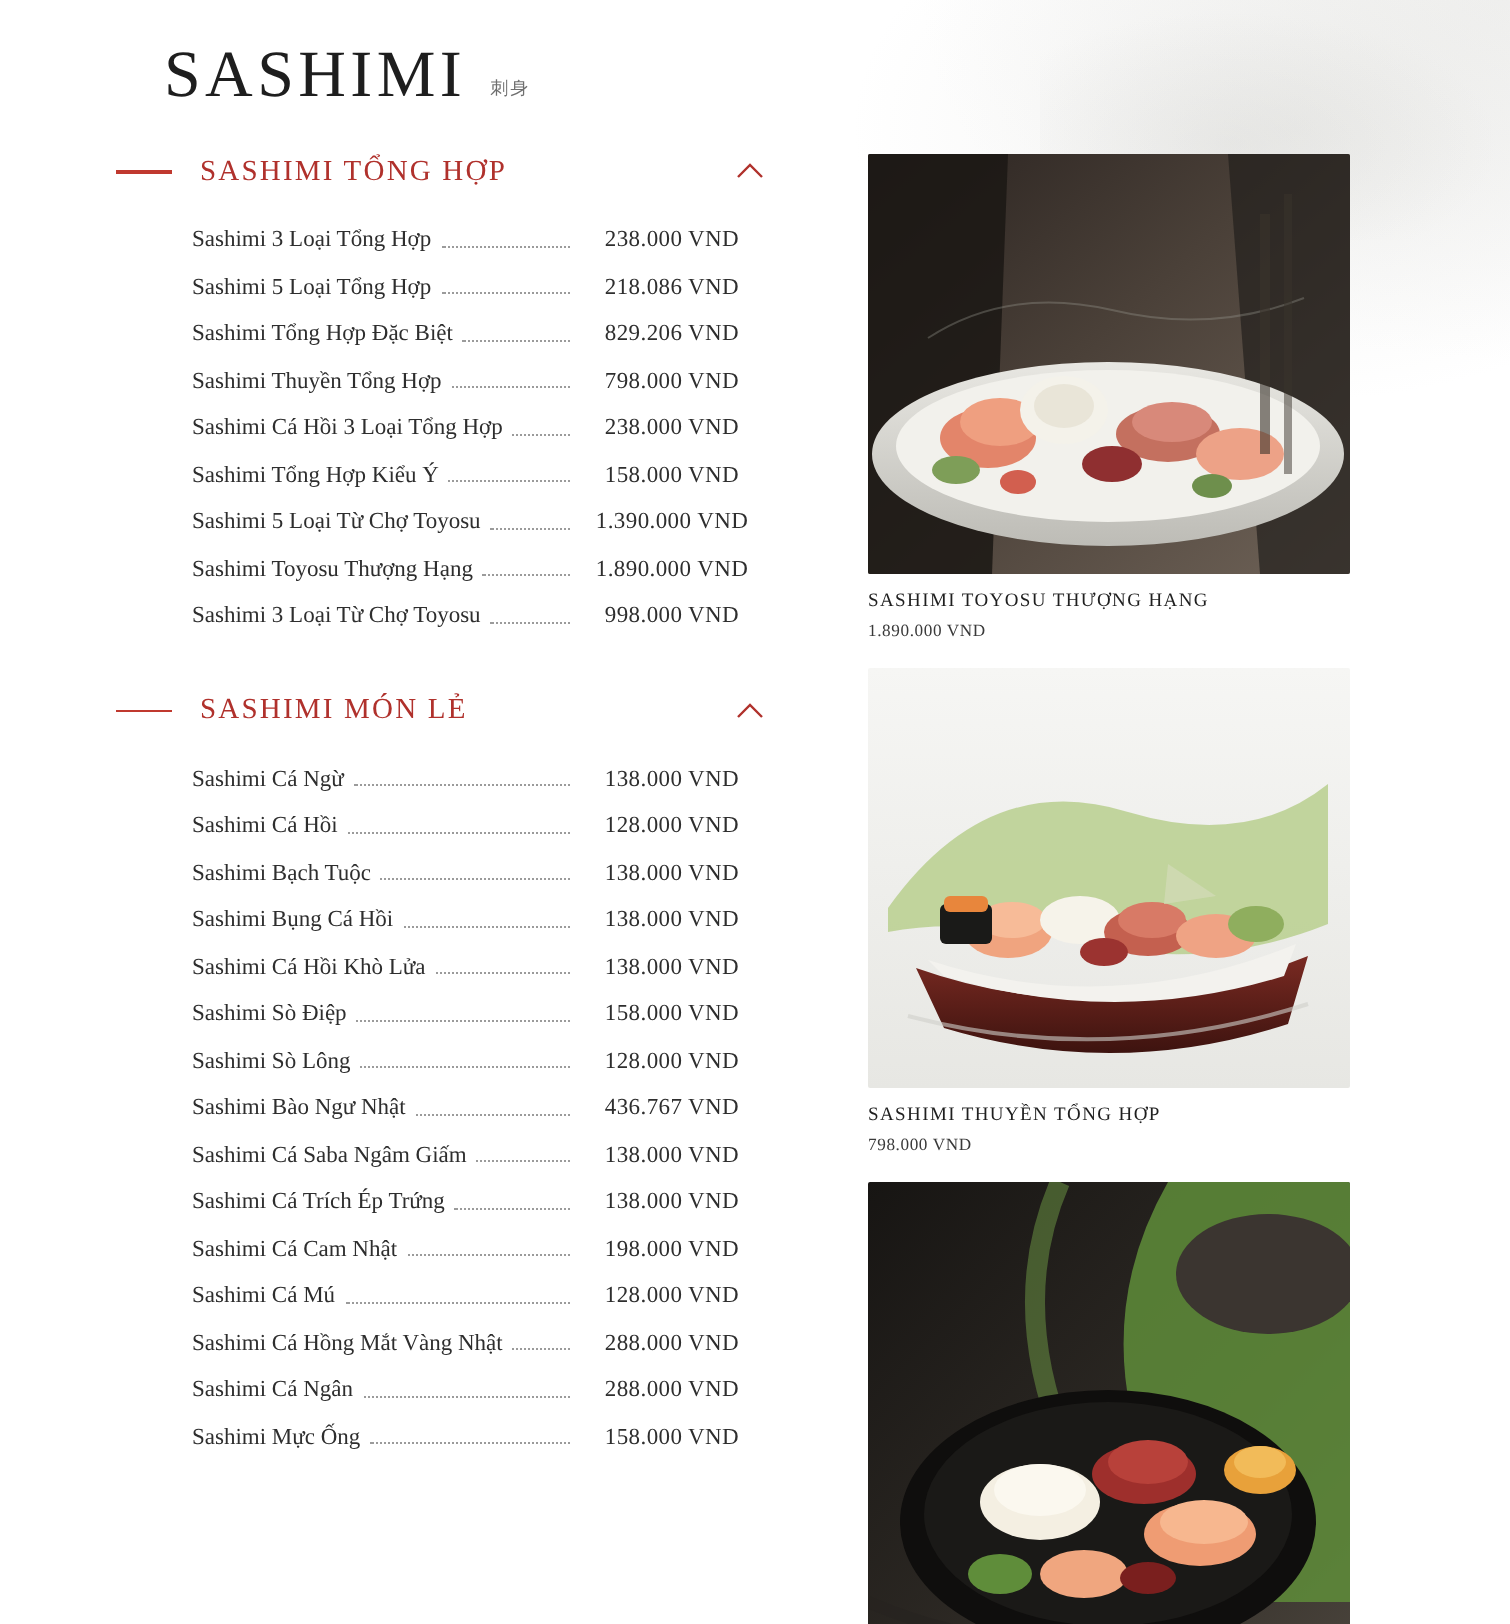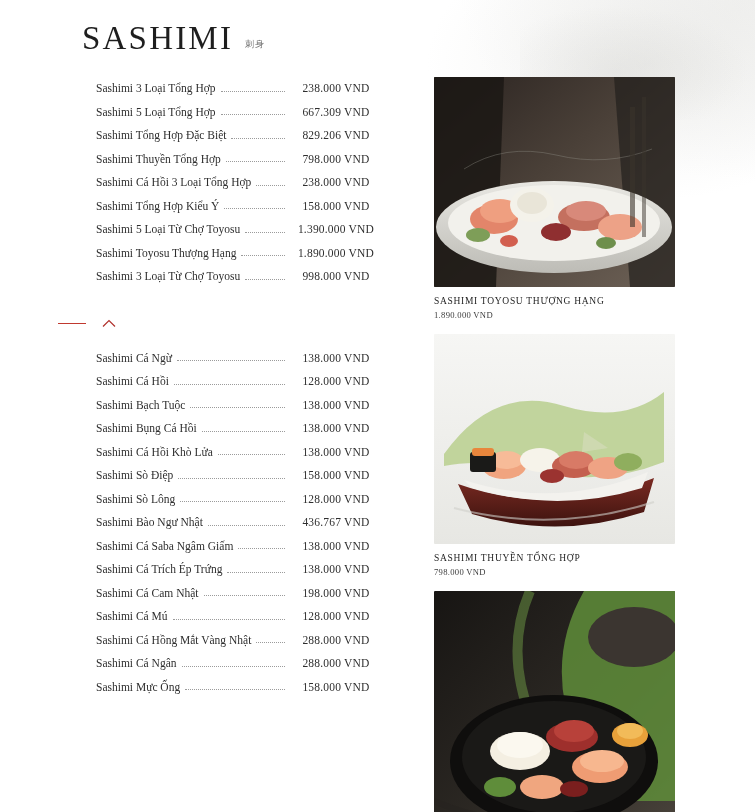--- a/index.html
+++ b/index.html
@@ -191,30 +191,39 @@
   <div class="title-row">
     <div class="title-main">SASHIMI</div>
     <div class="title-jp">刺身</div>
   </div>
 
   <div class="content">
 
     <div class="col-left">
 
       <div>
+        <div class="section-head">
+          <span class="sec-rule"></span>
+          <span class="sec-title">SASHIMI TỔNG HỢP</span>
+          <span class="chevron">
+            <svg viewBox="0 0 18 18" width="18" height="18" aria-hidden="true">
+              <polyline points="3,11.5 9,5.5 15,11.5" fill="none" stroke="#b0312c" stroke-width="1.2"></polyline>
+            </svg>
+          </span>
+        </div>
         <div class="menu-list">
           <div class="menu-row">
             <span class="m-name">Sashimi 3 Loại Tổng Hợp</span>
             <span class="m-dots"></span>
             <span class="m-price">238.000 VND</span>
           </div>
           <div class="menu-row">
             <span class="m-name">Sashimi 5 Loại Tổng Hợp</span>
             <span class="m-dots"></span>
-            <span class="m-price">667.309 VND</span>
+            <span class="m-price">218.086 VND</span>
           </div>
           <div class="menu-row">
             <span class="m-name">Sashimi Tổng Hợp Đặc Biệt</span>
             <span class="m-dots"></span>
             <span class="m-price">829.206 VND</span>
           </div>
           <div class="menu-row">
             <span class="m-name">Sashimi Thuyền Tổng Hợp</span>
             <span class="m-dots"></span>
             <span class="m-price">798.000 VND</span>
@@ -243,20 +252,21 @@
             <span class="m-name">Sashimi 3 Loại Từ Chợ Toyosu</span>
             <span class="m-dots"></span>
             <span class="m-price">998.000 VND</span>
           </div>
         </div>
       </div>
 
       <div>
         <div class="section-head">
           <span class="sec-rule"></span>
+          <span class="sec-title">SASHIMI MÓN LẺ</span>
           <span class="chevron">
             <svg viewBox="0 0 18 18" width="18" height="18" aria-hidden="true">
               <polyline points="3,11.5 9,5.5 15,11.5" fill="none" stroke="#b0312c" stroke-width="1.2"></polyline>
             </svg>
           </span>
         </div>
         <div class="menu-list">
           <div class="menu-row">
             <span class="m-name">Sashimi Cá Ngừ</span>
             <span class="m-dots"></span>

